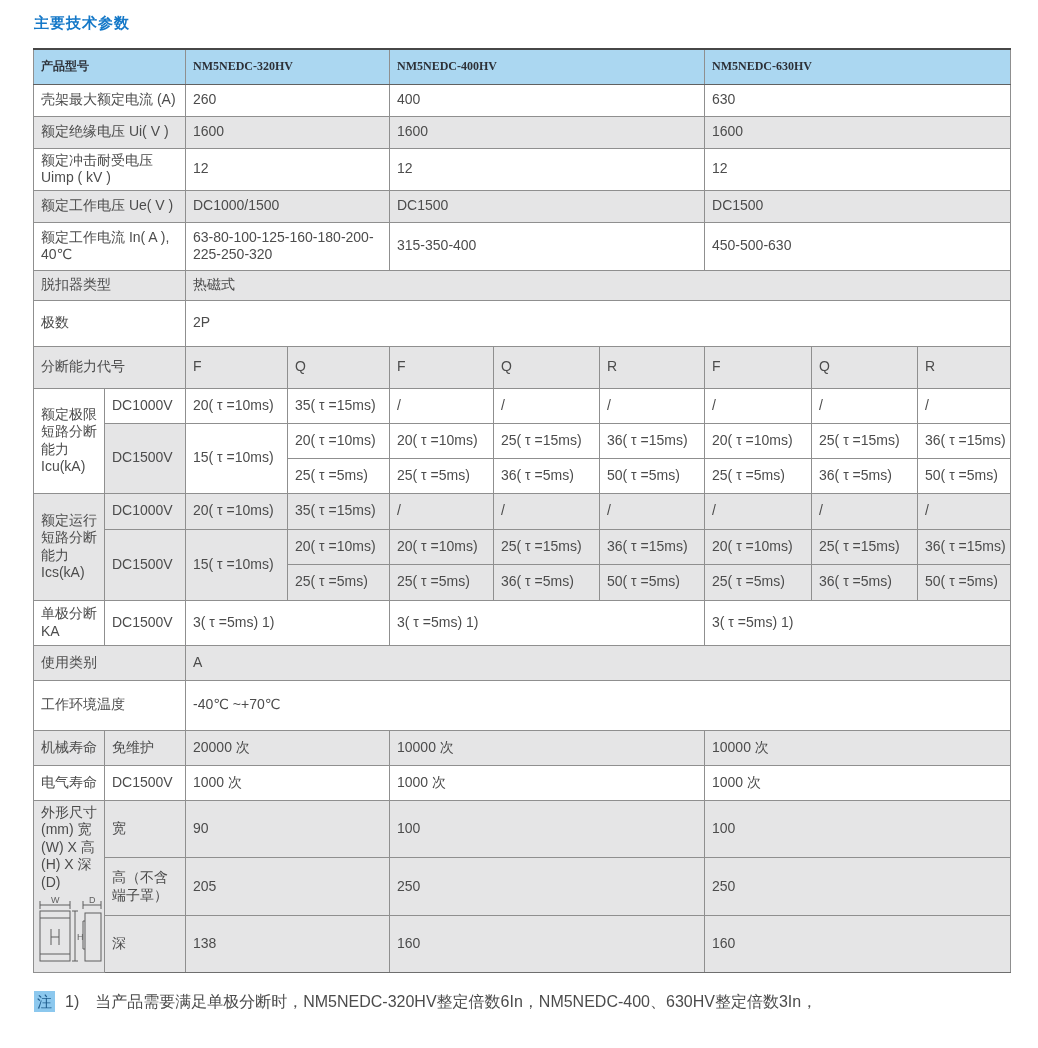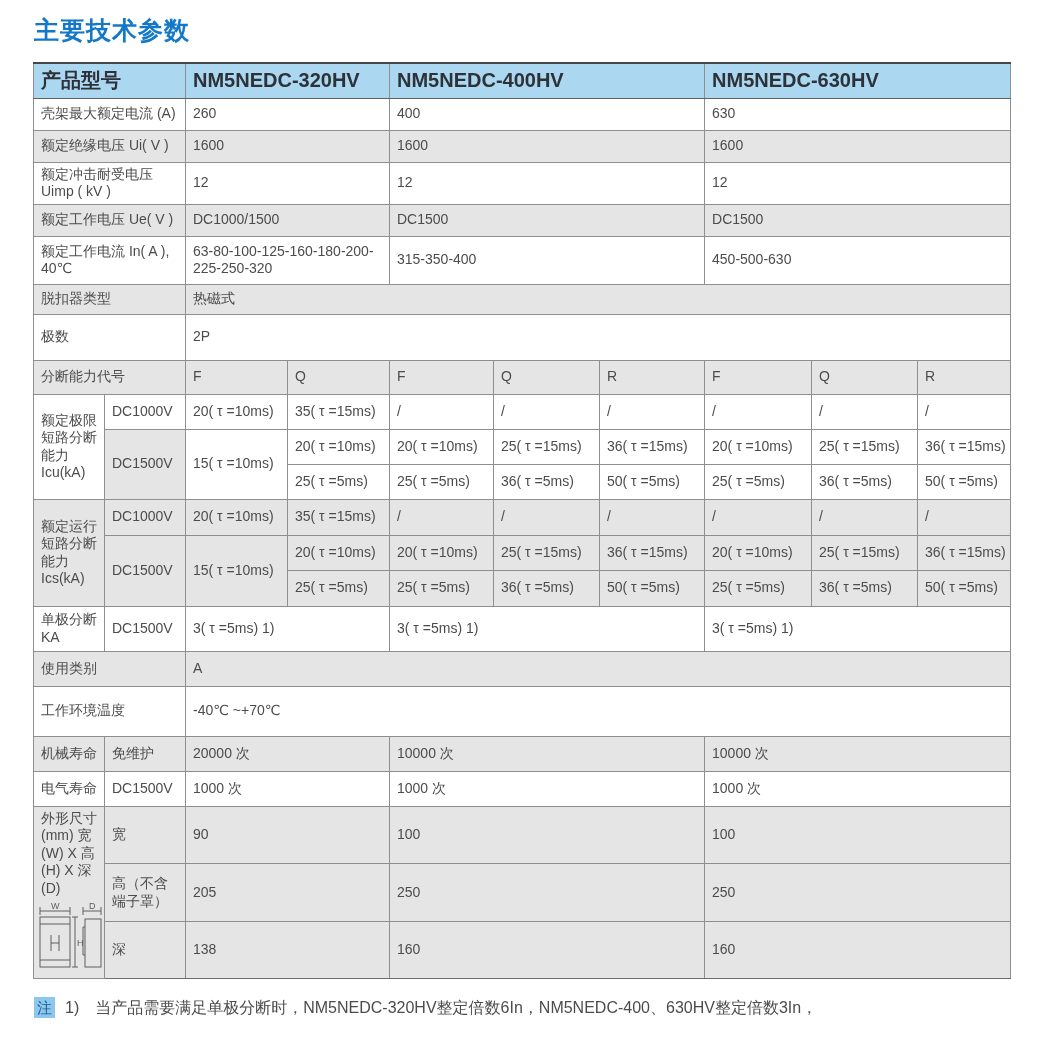--- a/index.html
+++ b/index.html
@@ -3,37 +3,37 @@
 <meta charset="utf-8">
 <style>
   html,body{margin:0;padding:0;background:#ffffff;}
   body{
     width:1038px;height:1048px;overflow:hidden;
     font-family:"Liberation Sans","DejaVu Sans",sans-serif;
     color:#4c4c4c;
   }
   .page{padding:8px 28px 0 33px;}
   .title{
-    color:#1478c8;font-size:25px;font-weight:bold;
+    color:#1478c8;font-size:15px;font-weight:bold;
     margin:6px 0 15px 1px;letter-spacing:1px;
   }
   table.spec{
     border-collapse:collapse;table-layout:fixed;width:977px;
   }
   table.spec td,table.spec th{
     border:1px solid #8f8f8f;
     font-size:14px;font-weight:normal;
     padding:3px 4px 3px 7px;
     vertical-align:middle;text-align:left;
     overflow:hidden;line-height:1.25;
     background:#ffffff;
   }
   table.spec tr.hdr th{
-    background:#abd7f1;color:#2d3138;font-weight:bold;font-size:20px;
-    border-top:2px solid #474747;border-bottom:1px solid #616161;
+    background:#abd7f1;color:#2d3138;font-weight:bold;font-size:12px;
+    border-top:2px solid #474747;border-bottom:1px solid #616161;font-family:Liberation Serif, serif;
   }
   table.spec tr.g td{background:#e5e5e6;}
   table.spec td.g{background:#e5e5e6;}
   table.spec td.w{background:#ffffff;}
   table.spec tr:last-child td{border-bottom:1px solid #6e6e6e;}
   td.dims-label{vertical-align:top;padding-top:6px;margin-left:40px;}
   .dims-svg{margin-top:6px;margin-left:-2px;display:block;}
   .note{
     display:flex;align-items:flex-start;
     margin:15px 0 0 1px;font-size:16px;color:#4c4c4c;line-height:1.7;
@@ -110,21 +110,21 @@
     <tr class="g" style="height:30px">
       <td colspan="2">脱扣器类型</td>
       <td colspan="8">热磁式</td>
     </tr>
 
     <tr style="height:46px">
       <td colspan="2">极数</td>
       <td colspan="8">2P</td>
     </tr>
 
-    <tr class="g" style="height:34px">
+    <tr class="g" style="height:42px">
       <td colspan="2">分断能力代号</td>
       <td>F</td>
       <td>Q</td>
       <td>F</td>
       <td>Q</td>
       <td>R</td>
       <td>F</td>
       <td>Q</td>
       <td>R</td>
     </tr>

